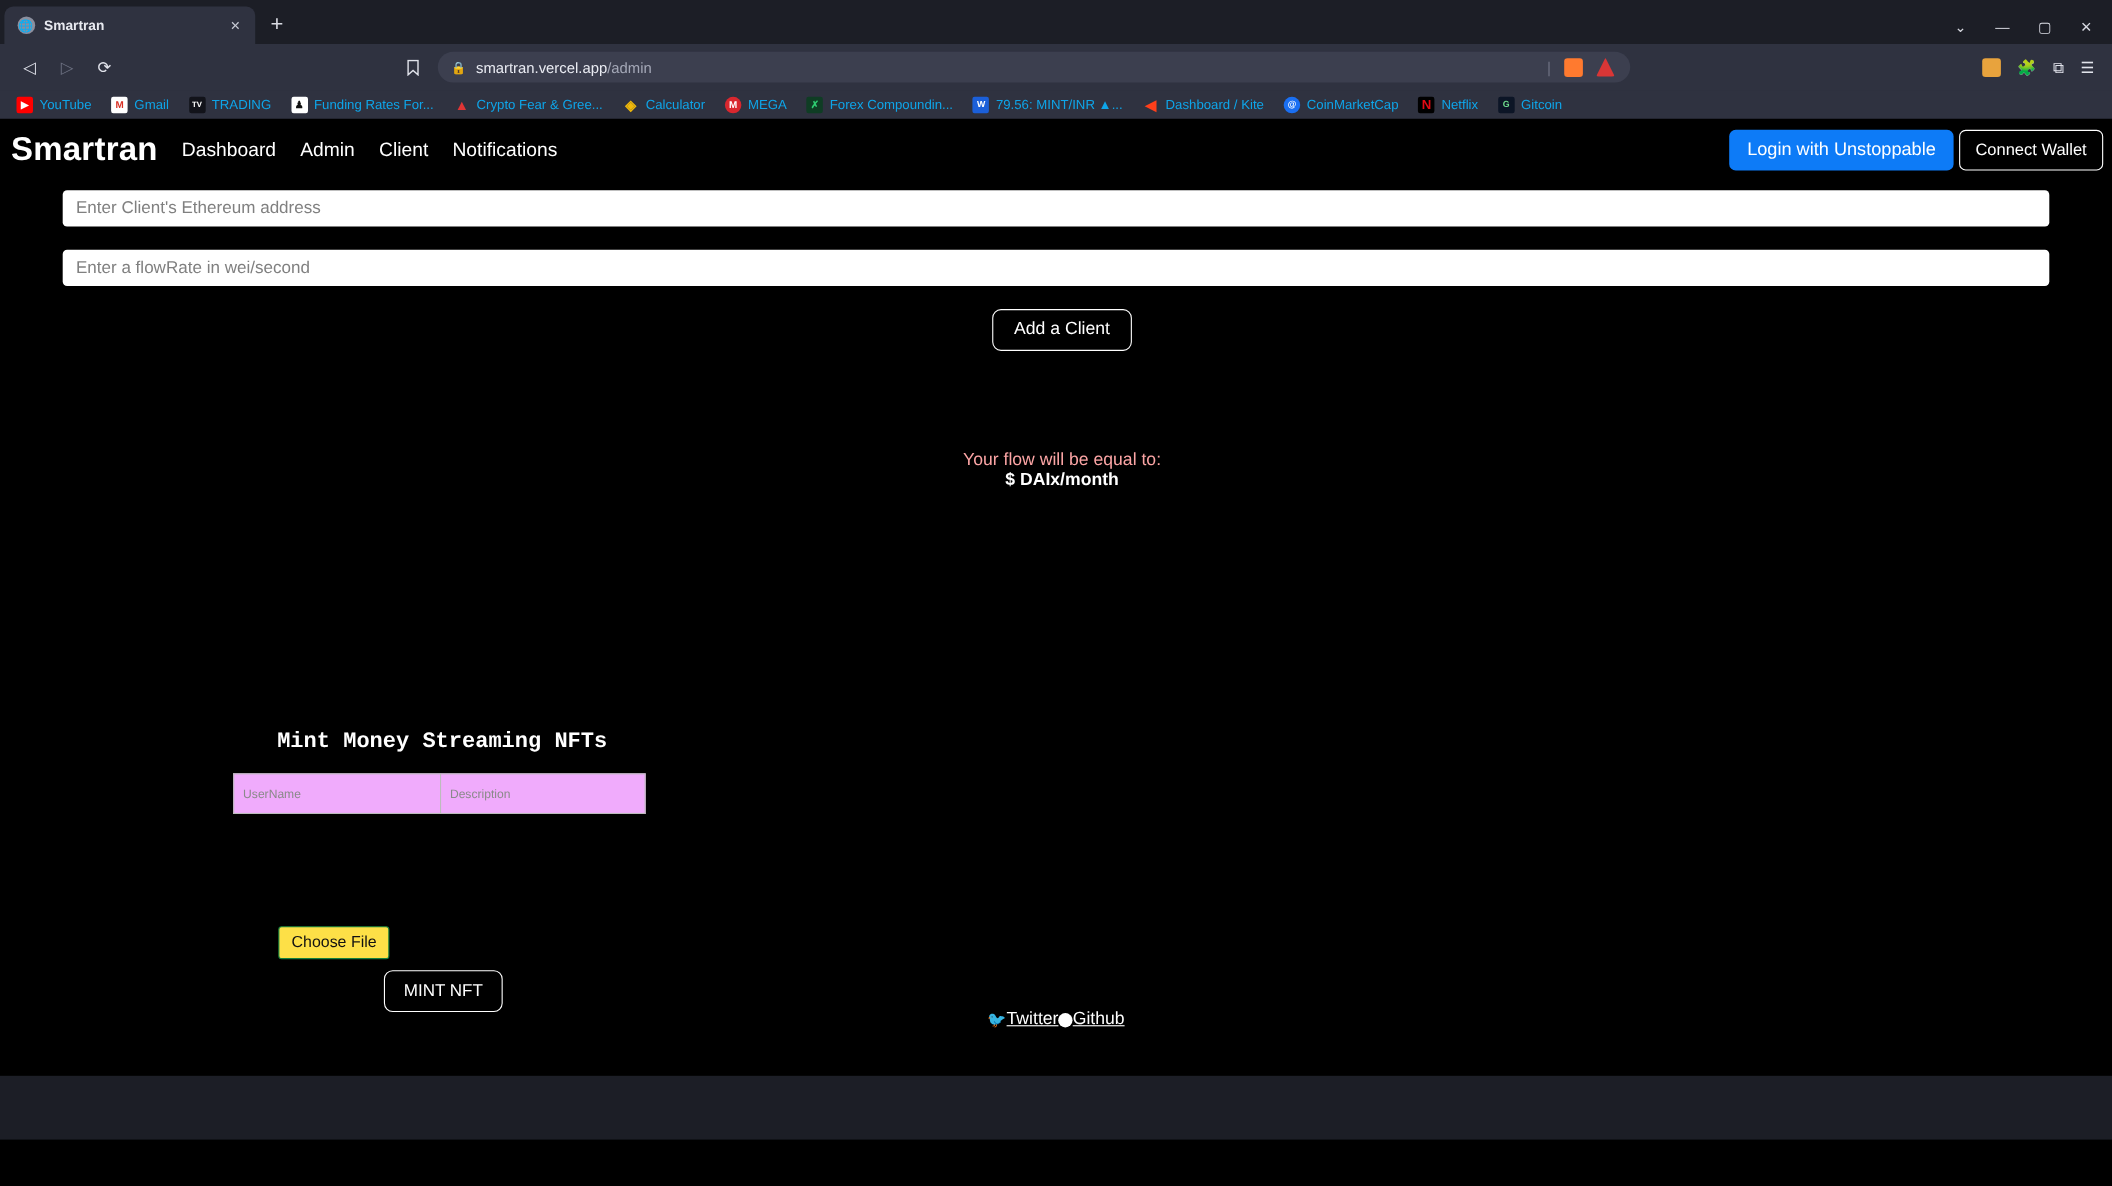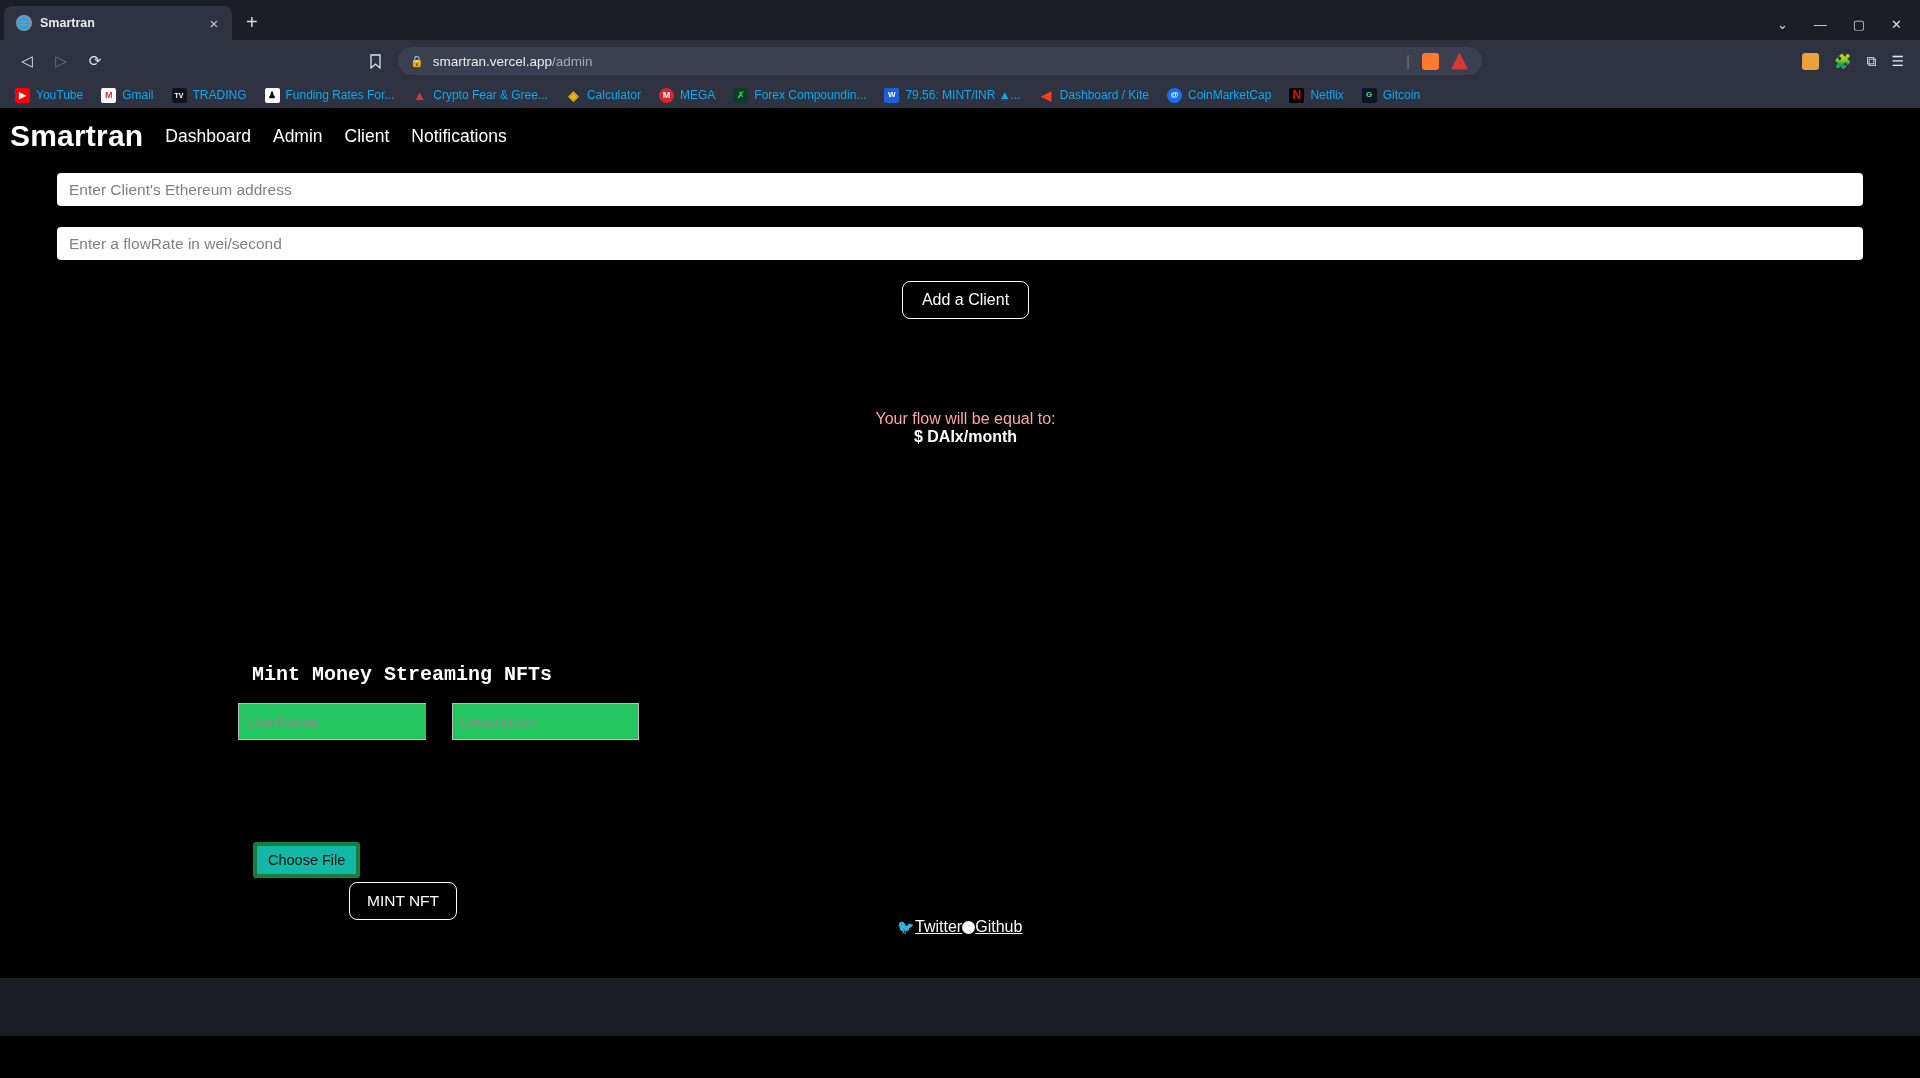--- a/index.html
+++ b/index.html
@@ -141,31 +141,31 @@
   .flow-label { color: #fca5a5; font-size: 16px; }
   .flow-value { color: #ffffff; font-size: 16px; font-weight: bold; }
 
   .mint-section { position: absolute; left: 212px; top: 555px; width: 380px; }
   .mint-title {
     color: #ffffff; font-size: 20px; font-weight: bold;
     text-align: center; font-family: Liberation Mono, monospace;
   }
   .mint-row { display: flex; margin-top: 17px; }
   .mint-input {
-    height: 37px; background: #22c55e; border: 1px solid #bcbcbc;
-    padding: 0 8px; font-size: 15px; color: #222;
-    font-family: inherit; outline: none; margin-left: 26px;
+    height: 37px; background: #f0abfc; border: 1px solid #bcbcbc;
+    padding: 0 8px; font-size: 11px; color: #222;
+    font-family: inherit; outline: none;
   }
   .mint-input.username { width: 188px; border-right: none; }
   .mint-input.description { width: 187px; }
   .mint-input::placeholder { color: #8a8a8a; }
 
   .choose-file {
     position: absolute; left: 253px; top: 734px;
-    background: #14b8a6; color: #111; border: 4px solid #15803d;
+    background: #fde047; color: #111; border: 1px solid #15803d;
     border-radius: 3px; font-size: 14.5px; padding: 6px 11px;
     cursor: pointer; font-family: inherit;
   }
   .mint-nft {
     position: absolute; left: 349px; top: 774px;
     background: #000000; color: #ffffff; border: 1px solid #ffffff;
     border-radius: 8px; font-size: 15.5px; padding: 9px 17px;
     cursor: pointer; font-family: inherit;
   }
 
@@ -293,20 +293,24 @@
 <div class="page">
 
   <div class="app-nav">
     <div class="brand">Smartran</div>
     <div class="nav-links">
       <a class="nav-link">Dashboard</a>
       <a class="nav-link">Admin</a>
       <a class="nav-link">Client</a>
       <a class="nav-link">Notifications</a>
     </div>
+    <div class="nav-actions">
+      <button class="btn-unstoppable">Login with Unstoppable</button>
+      <button class="btn-connect">Connect Wallet</button>
+    </div>
   </div>
 
   <div class="form-area">
     <input class="txt-input" placeholder="Enter Client's Ethereum address" style="">
     <input class="txt-input" placeholder="Enter a flowRate in wei/second" style="">
     <div class="center-col">
       <button class="btn-outline">Add a Client</button>
     </div>
     <div class="flow-block">
       <div class="flow-label">Your flow will be equal to:</div>

